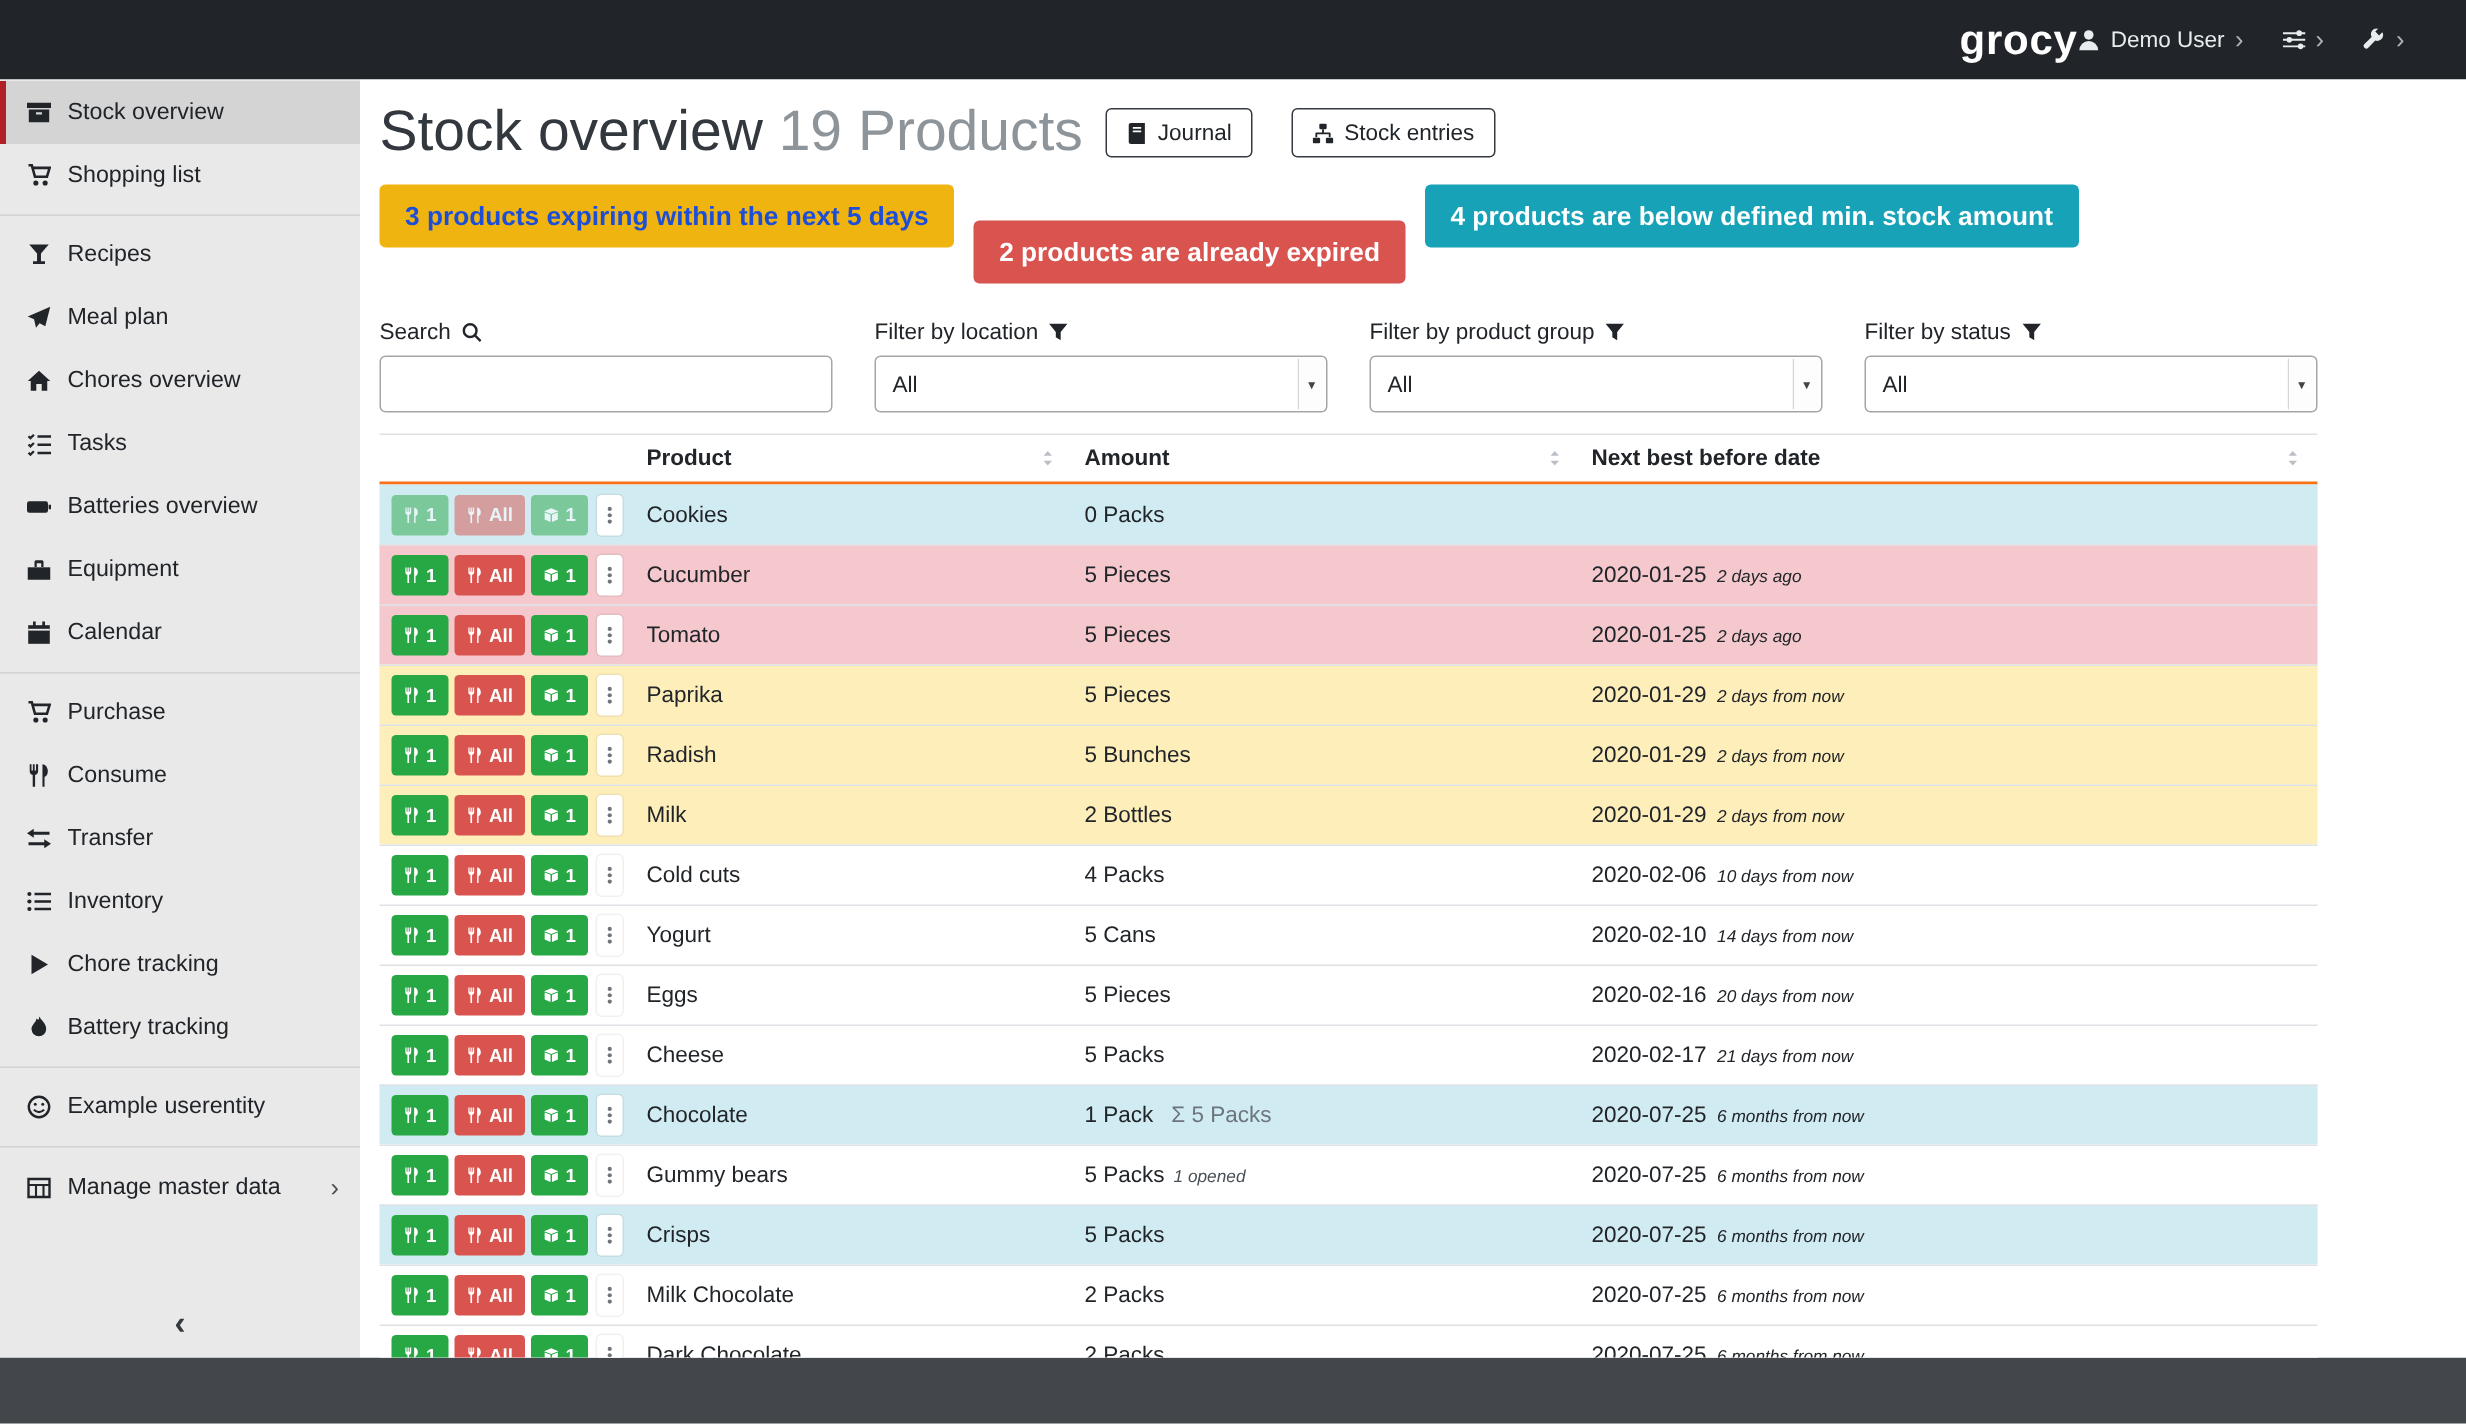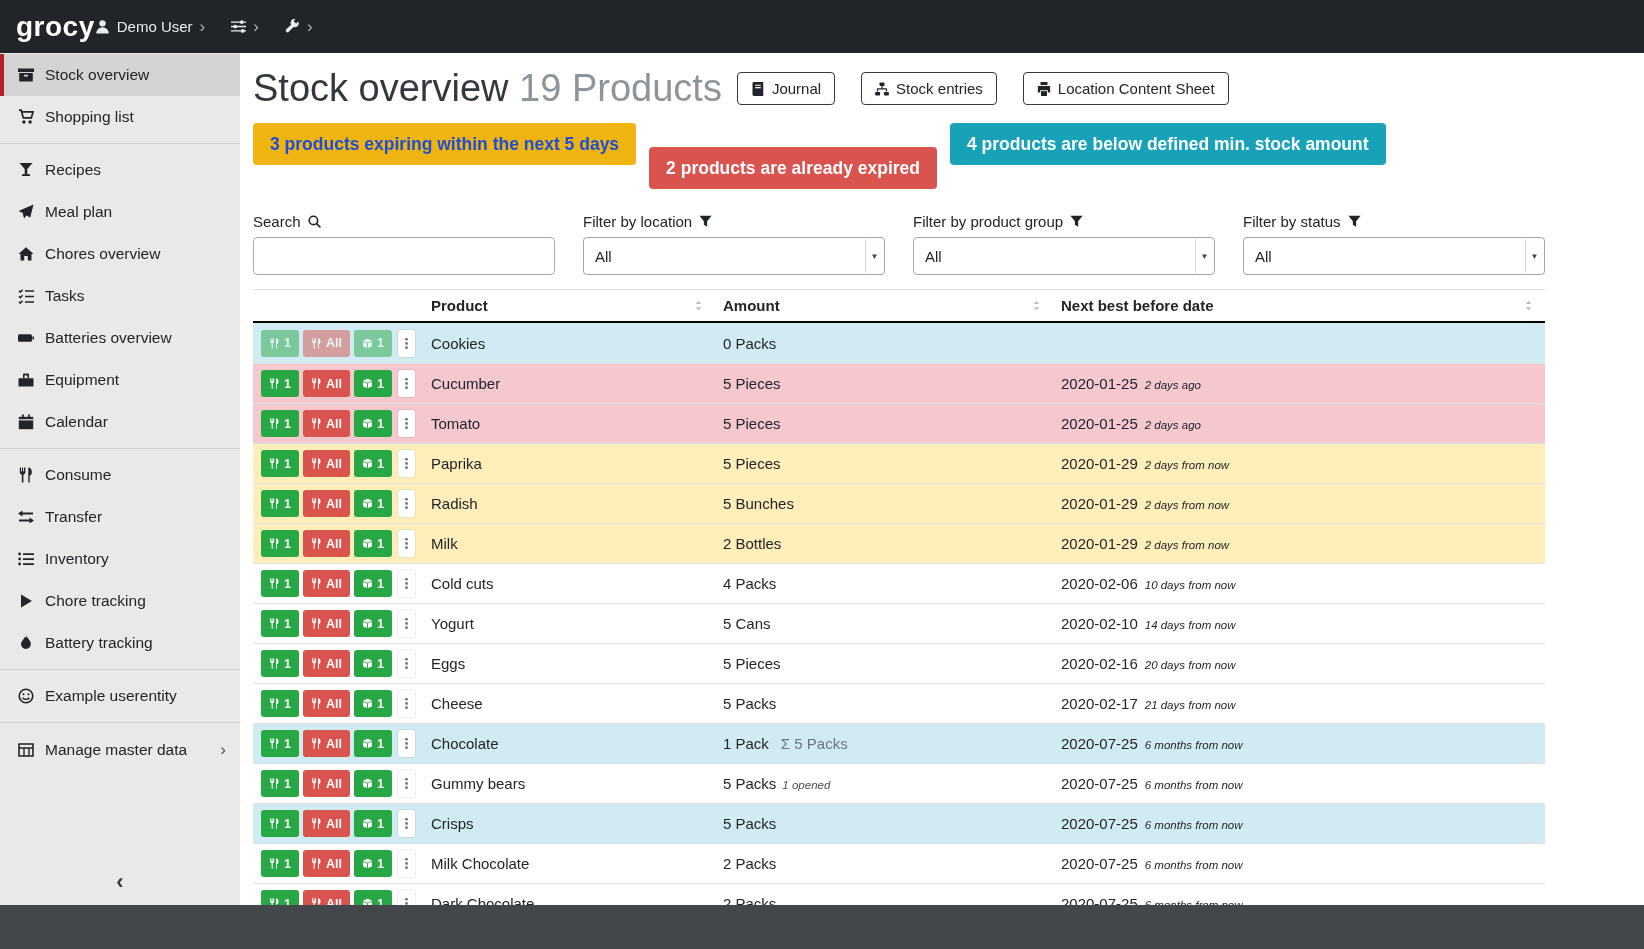--- a/index.html
+++ b/index.html
@@ -2,21 +2,21 @@
 <html style="--c-topbar-bg: #212529; --c-sidebar-active-accent: #b12025; --c-banner-expiring: #f0b411; --c-banner-expired: #d9534f; --c-banner-below-min: #17a2b8; --c-row-expiring: #feeeba; --c-row-expired: #f4c8cd; --c-row-below-min: #d0ecf2; --c-button-green: #28a745; --c-button-red: #d9534f; --c-page-bottom-band: #43474b;"><head>
 <meta charset="utf-8">
 <style>
   * { box-sizing: border-box; margin: 0; padding: 0; }
   html,body { width:1644px; height:949px; overflow:hidden; }
   body { font-family:"Liberation Sans", sans-serif; background:var(--c-page-bottom-band,#43474b); color:#212529; }
 
   .app { height:905px; display:flex; flex-direction:column; background:#fff; }
 
   
-  .topbar { height:53px; flex:0 0 53px; background:var(--c-topbar-bg,#212529); display:flex; align-items:center; justify-content:flex-start; padding:0 41px 0 16px; }
+  .topbar { height:53px; flex:0 0 53px; background:var(--c-topbar-bg,#212529); display:flex; align-items:center; justify-content:flex-end; padding:0 41px 0 16px; }
   .logo { color:#fff; font-size:28px; font-weight:800; letter-spacing:.5px; cursor:pointer; }
   .topbar-right { display:flex; align-items:center; gap:26px; color:#e9ecef; font-size:15px; }
   .topbar-group { display:flex; align-items:center; gap:7px; cursor:pointer; }
   .topbar-group .icn svg { width:15px; height:15px; }
   .chev { color:#adb5bd; font-size:17px; line-height:1; }
 
   .shell { flex:1; display:flex; min-height:0; }
 
   
   .sidebar { width:240px; flex:0 0 240px; background:#e9e9e9; display:flex; flex-direction:column; }
@@ -48,21 +48,21 @@
   .flabel { display:flex; align-items:center; gap:7px; font-size:15px; margin-bottom:7px; }
   .flabel .icn svg { width:13px; height:13px; }
   .finput, .select { width:100%; height:38px; border:1px solid #a6a6a6; border-radius:4px; background:#fff; font-size:15px; font-family:inherit; }
   .finput { padding:0 10px; outline:none; }
   .select { position:relative; display:flex; align-items:center; padding:0 28px 0 11px; cursor:pointer; }
   .select .caret { position:absolute; right:1px; top:1px; bottom:1px; width:18px; border-left:1px solid #d6d6d6; display:flex; align-items:center; justify-content:center; font-size:8px; color:#444; background:#fdfdfd; border-radius:0 3px 3px 0; }
 
   
   .stock-table { margin-top:14px; }
   .thead, .trow { display:grid; grid-template-columns:170px 292px 338px 1fr; }
-  .thead { border-top:1px solid #dee2e6; border-bottom:2px solid #000000; font-weight:bold; font-size:15px; }
+  .thead { border-top:1px solid #dee2e6; border-bottom:2px solid #f97316; font-weight:bold; font-size:15px; }
   .hcell { display:flex; align-items:center; justify-content:space-between; padding:7px 10px 7px 8px; cursor:pointer; }
   .hcell.actions { cursor:default; }
   .sort-icon { color:#b9bfc4; }
   .sort-icon svg { width:13px; height:13px; display:block; }
 
   .trow { border-top:1px solid #dee2e6; min-height:40px; align-items:center; font-size:15px; background:#fff; }
   .trow:first-child { border-top:none; }
   .trow.expired   { background:var(--c-row-expired,#f4c8cd); }
   .trow.expiring  { background:var(--c-row-expiring,#feeeba); }
   .trow.below-min { background:var(--c-row-below-min,#d0ecf2); }
@@ -201,20 +201,30 @@
                 <path d="M.8 2.8h14.4v12.4H.8z"></path>
                 <path d="M4 .4h1.8v3.6H4zM10.2.4H12v3.6h-1.8z"></path>
                 <path d="M.8 5.8h14.4" stroke="#e9e9e9" stroke-width="1.2"></path>
               </svg>
             </span>
             <span class="side-label">Calendar</span>
           </div>
           <div class="side-divider"></div>
           <div class="side-item">
             <span class="icn ">
+              <svg viewBox="0 0 16 16">
+                <path d="M1 1.2h2.2l2.1 7.6h8l1.8-5.9H4" fill="none" stroke="currentColor" stroke-width="1.7"></path>
+                <circle cx="5.9" cy="13" r="1.7" fill="currentColor"></circle>
+                <circle cx="12.1" cy="13" r="1.7" fill="currentColor"></circle>
+              </svg>
+            </span>
+            <span class="side-label">Purchase</span>
+          </div>
+          <div class="side-item">
+            <span class="icn ">
               <svg viewBox="0 0 16 16" fill="currentColor">
                 <path d="M1.8.5v4.6c0 1.3.8 2.3 2 2.6v7.8h1.6V7.7c1.2-.3 2-1.3 2-2.6V.5H6v4.1h-.9V.5H3.9v4.1H3V.5zM10.3.5c1.9 0 3.6 2 3.6 4.6 0 1.9-.9 3.3-2.2 3.8v6.6h-1.4z"></path>
               </svg>
             </span>
             <span class="side-label">Consume</span>
           </div>
           <div class="side-item">
             <span class="icn ">
               <svg viewBox="0 0 16 16" fill="currentColor">
                 <path d="M4.5 1.5v2H15v2H4.5v2L0 4.5zM11.5 8.5v2H1v2h10.5v2L16 11.5z"></path>
@@ -296,30 +306,20 @@
               <span class="icn ">
                 <svg viewBox="0 0 16 16" fill="currentColor">
                   <rect x="5.2" y=".5" width="5.6" height="4.2" rx=".8"></rect>
                   <rect x=".2" y="11.3" width="5.6" height="4.2" rx=".8"></rect>
                   <rect x="10.2" y="11.3" width="5.6" height="4.2" rx=".8"></rect>
                   <path d="M7.3 4.7h1.4v2.5H13a.8.8 0 0 1 .8.8v2.8h-1.4V8.6H3.6v2.2H2.2V8a.8.8 0 0 1 .8-.8h4.3z"></path>
                 </svg>
               </span>
               <span>Stock entries</span>
             </button>
-            <button class="head-btn">
-              <span class="icn ">
-                <svg viewBox="0 0 16 16" fill="currentColor">
-                  <path d="M4 0h8v3.5H4z"></path>
-                  <path d="M1 4.5h14V12h-2.6V9.4H3.6V12H1z"></path>
-                  <path d="M4.6 10.4h6.8V16H4.6z"></path>
-                </svg>
-              </span>
-              <span>Location Content Sheet</span>
-            </button>
           </div>
       </div>
 
       <div class="banners">
           <div class="banner expiring">3 products expiring within the next 5 days</div>
           <div class="banner expired">2 products are already expired</div>
           <div class="banner below-min">4 products are below defined min. stock amount</div>
         </div>
 
       <div class="filters">

